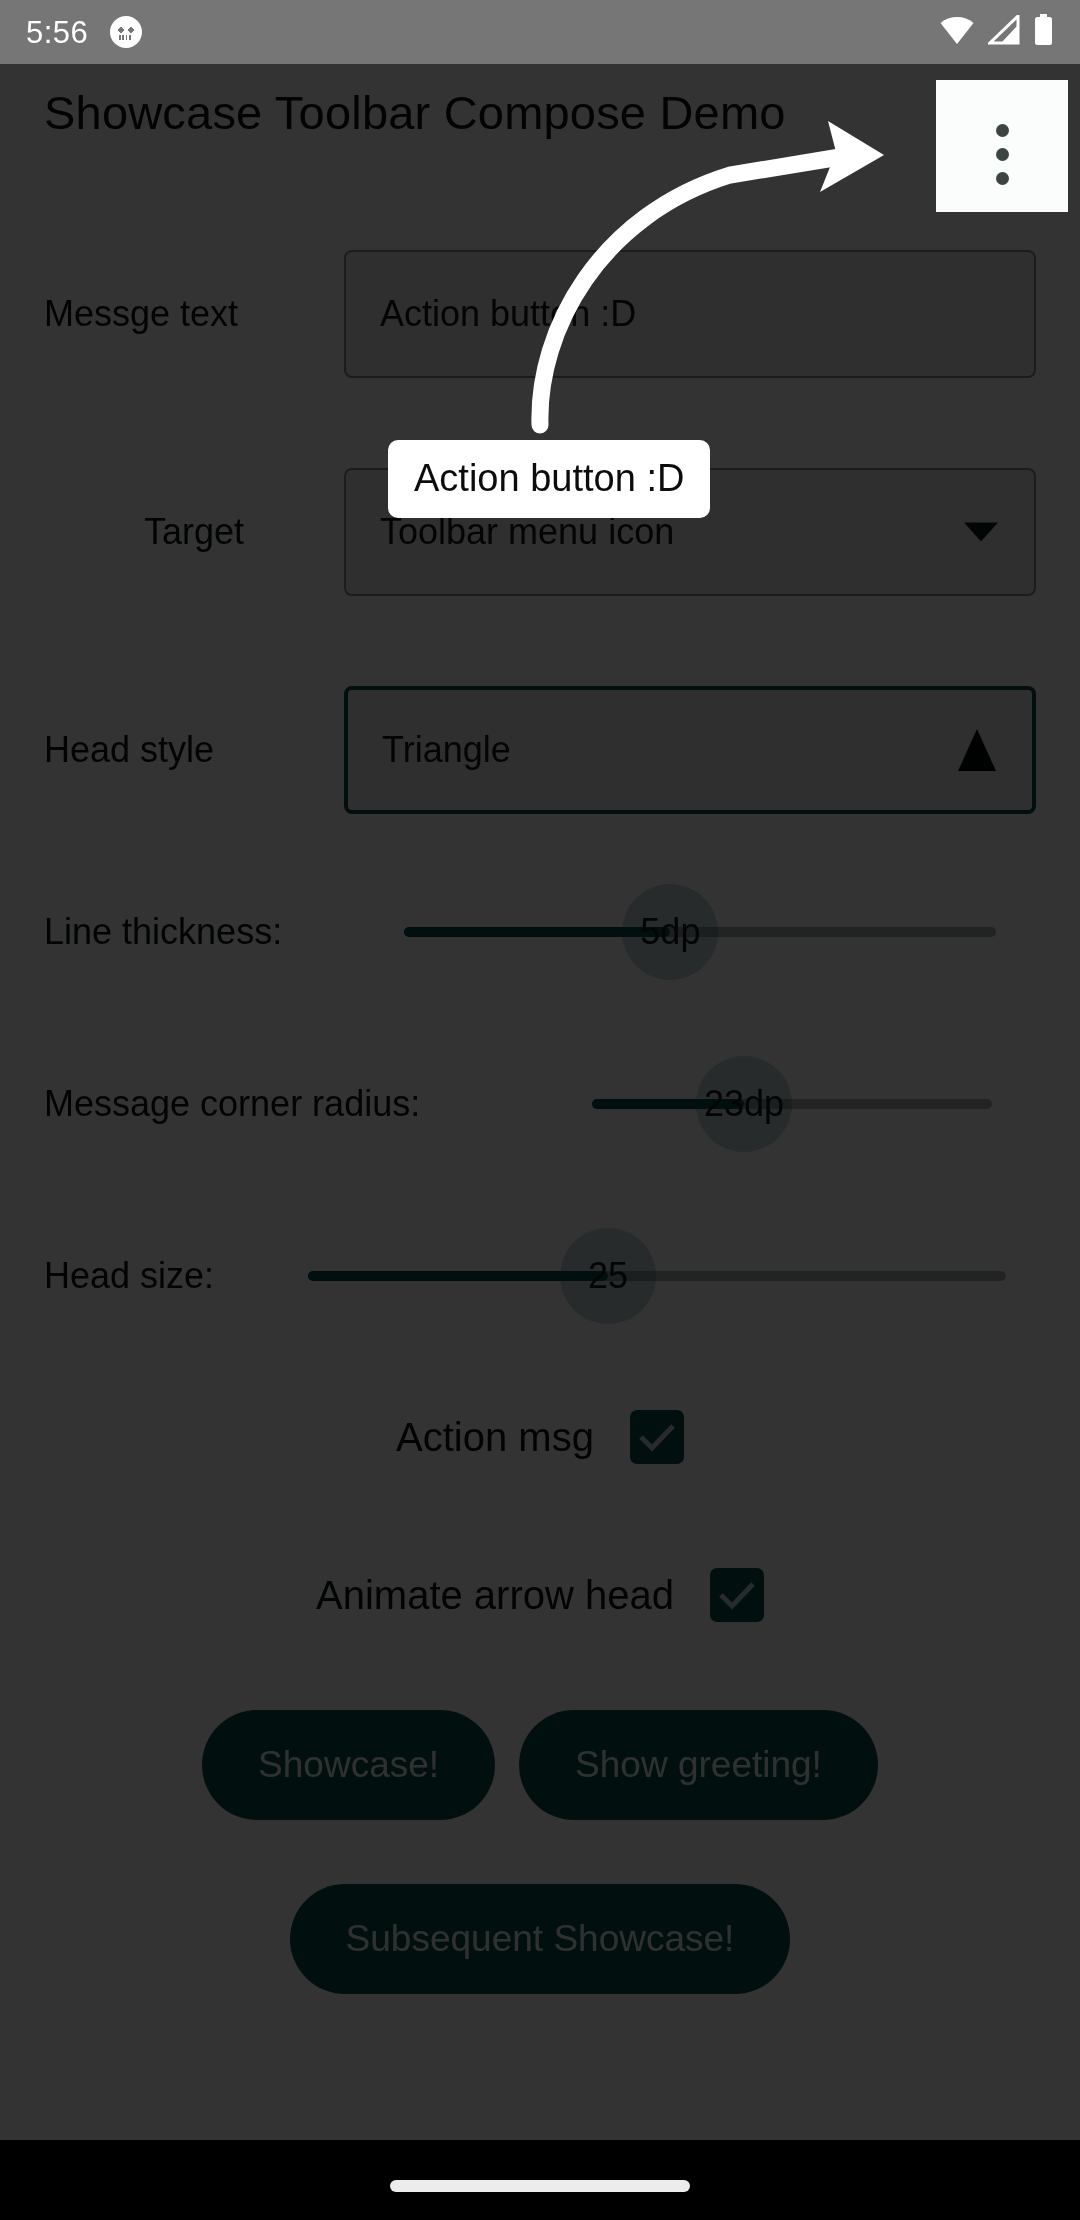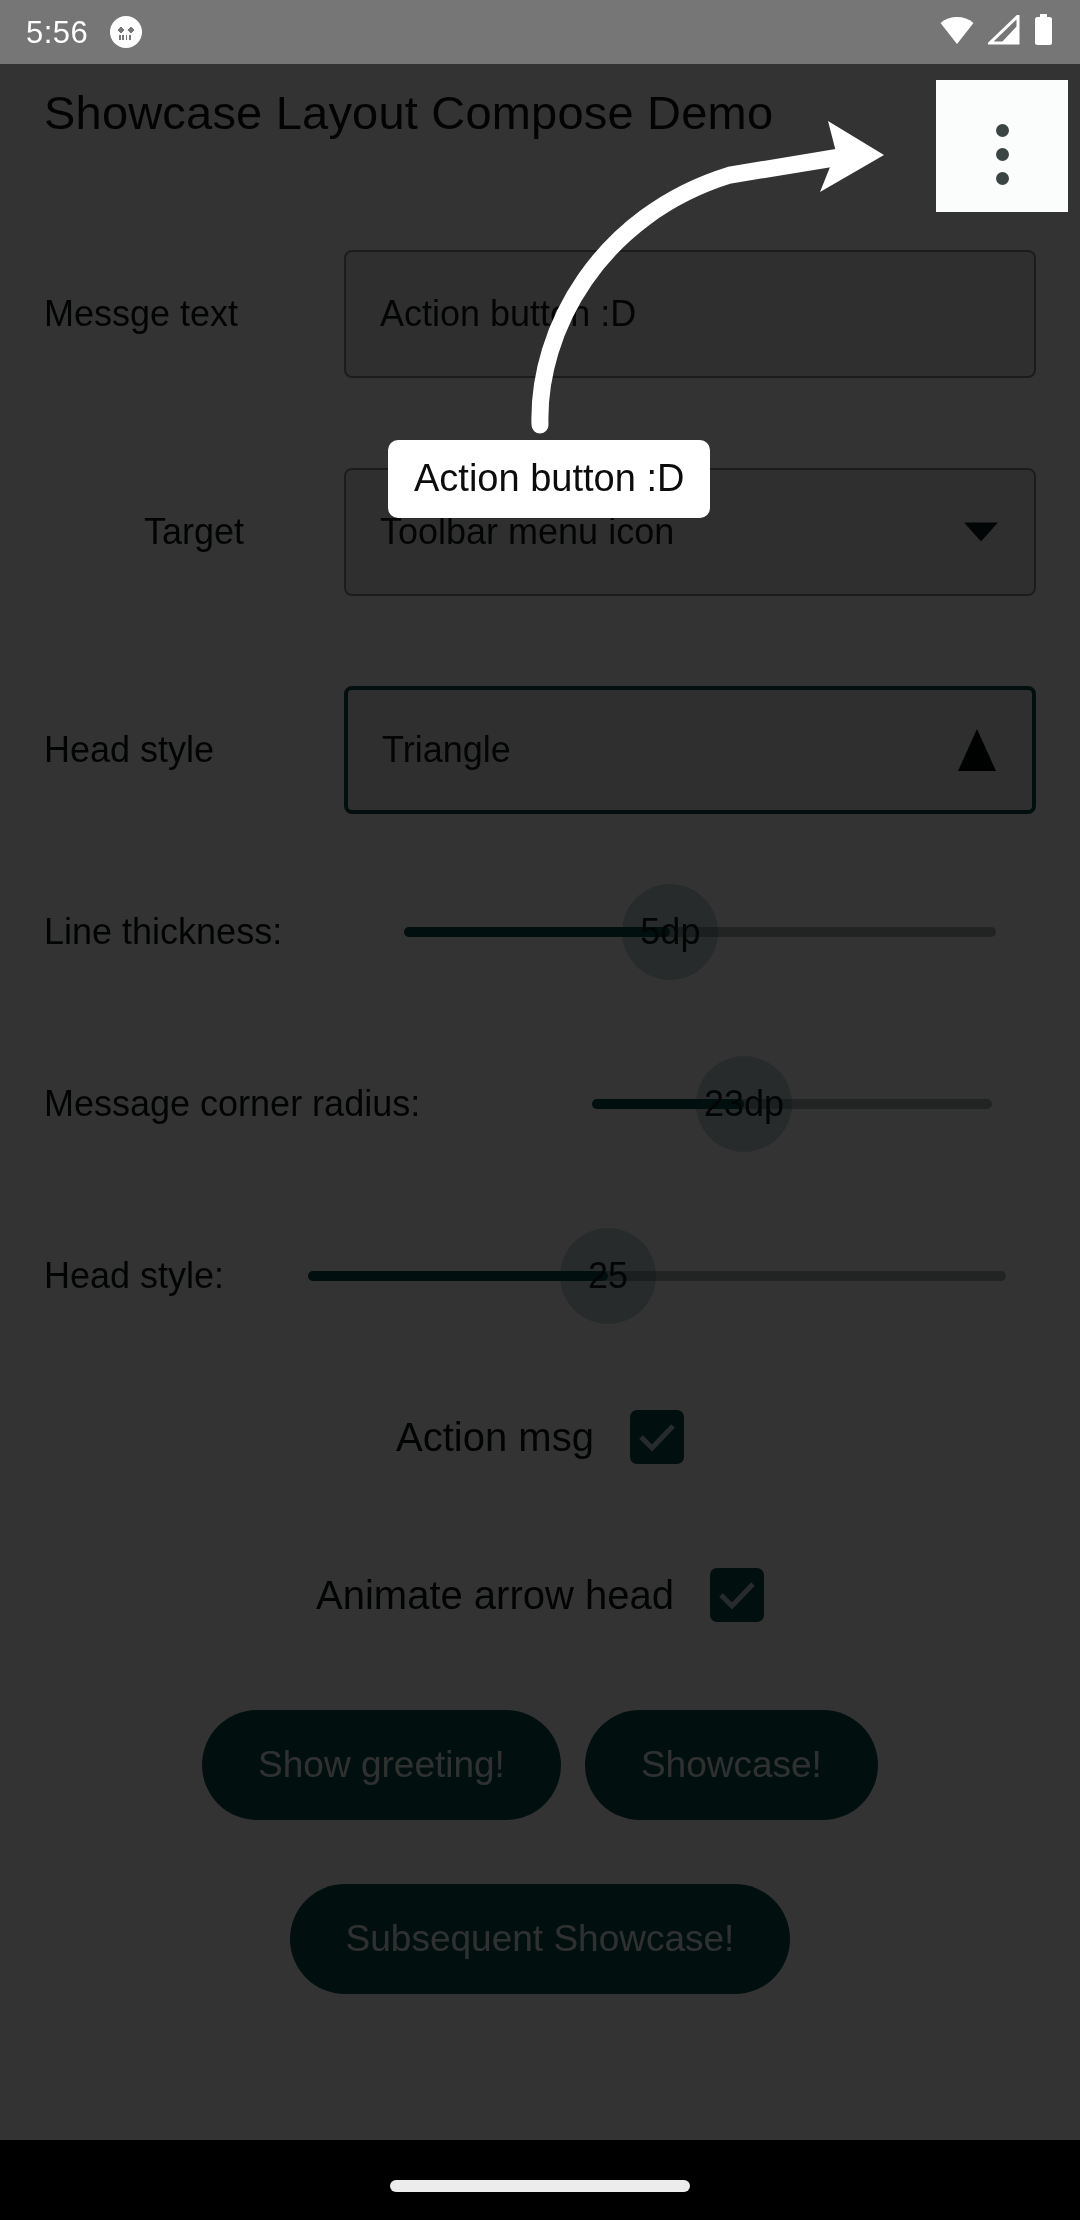--- a/index.html
+++ b/index.html
@@ -155,21 +155,21 @@
           <rect x="7" y="0" width="7" height="4" fill="#fff"></rect>
           <rect x="2" y="3" width="17" height="28" rx="2.5" fill="#fff"></rect>
         </svg>
       </span>
     </span>
   </div>
 
   <div class="appbody">
 
     <div class="appbar">
-      <div class="apptitle">Showcase Layout Compose Demo</div>
+      <div class="apptitle">Showcase Toolbar Compose Demo</div>
       <div class="menubtn">
         <span class="menudots">
           <span></span>
             <span></span>
             <span></span>
         </span>
       </div>
     </div>
 
     <div class="form">
@@ -213,21 +213,21 @@
         <div class="slider" style="margin-right:44px;">
           <div class="track"></div>
           <div class="trackfill" style="width:38%;"></div>
           <div class="thumb" style="left:38%;">
             <span class="thumbval">23dp</span>
           </div>
         </div>
       </div>
 
       <div class="sliderrow" style="margin-top:52px;">
-        <div class="rowlabel" style="width:264px;">Head style:</div>
+        <div class="rowlabel" style="width:264px;">Head size:</div>
         <div class="slider" style="margin-right:30px;">
           <div class="track"></div>
           <div class="trackfill" style="width:43%;"></div>
           <div class="thumb" style="left:43%;">
             <span class="thumbval">25</span>
           </div>
         </div>
       </div>
 
       <div class="checkrow" style="margin-top:74px;">
@@ -242,22 +242,22 @@
       <div class="checkrow" style="margin-top:104px;">
         <span class="checklabel">Animate arrow head</span>
         <span class="checkbox">
           <svg width="38" height="30" viewBox="0 0 38 30">
               <path d="M3 15 L14 26 L35 4" fill="none" stroke="#c9d8d6" stroke-width="5"></path>
             </svg>
         </span>
       </div>
 
       <div class="btnrow" style="margin-top:88px;gap:24px;">
+        <button class="btn">Showcase!</button>
         <button class="btn">Show greeting!</button>
-        <button class="btn">Showcase!</button>
       </div>
 
       <div class="btnrow" style="margin-top:64px;">
         <button class="btn">Subsequent Showcase!</button>
       </div>
 
     </div>
   </div>
 
   <div class="scrim"></div>

